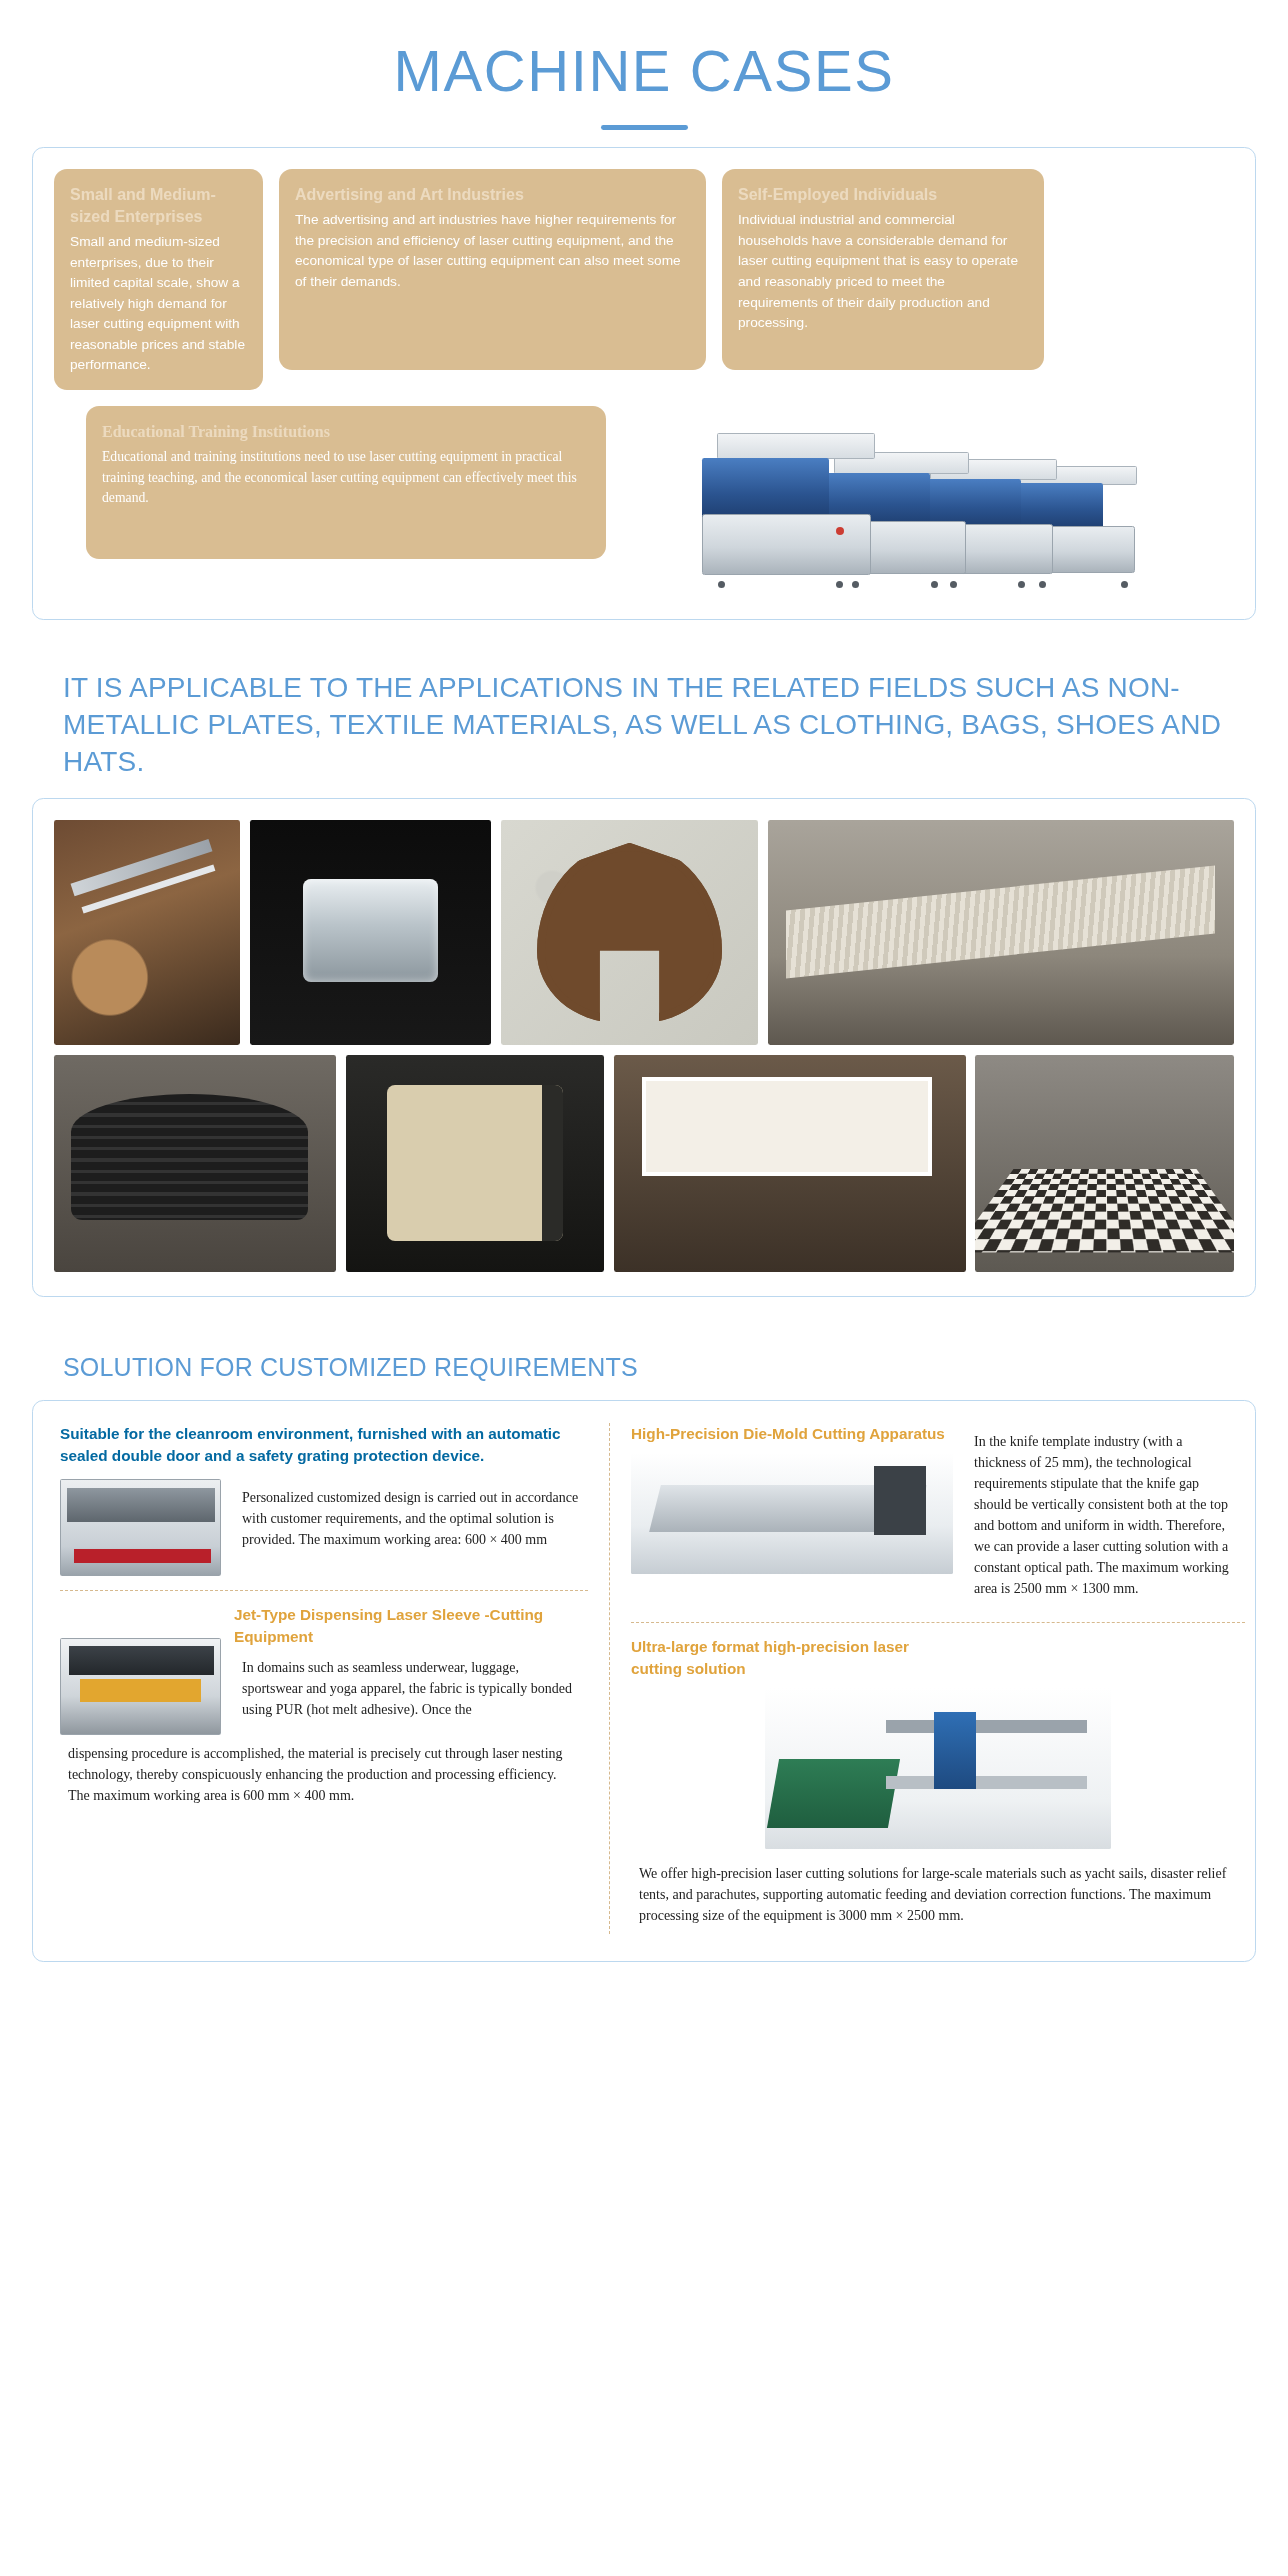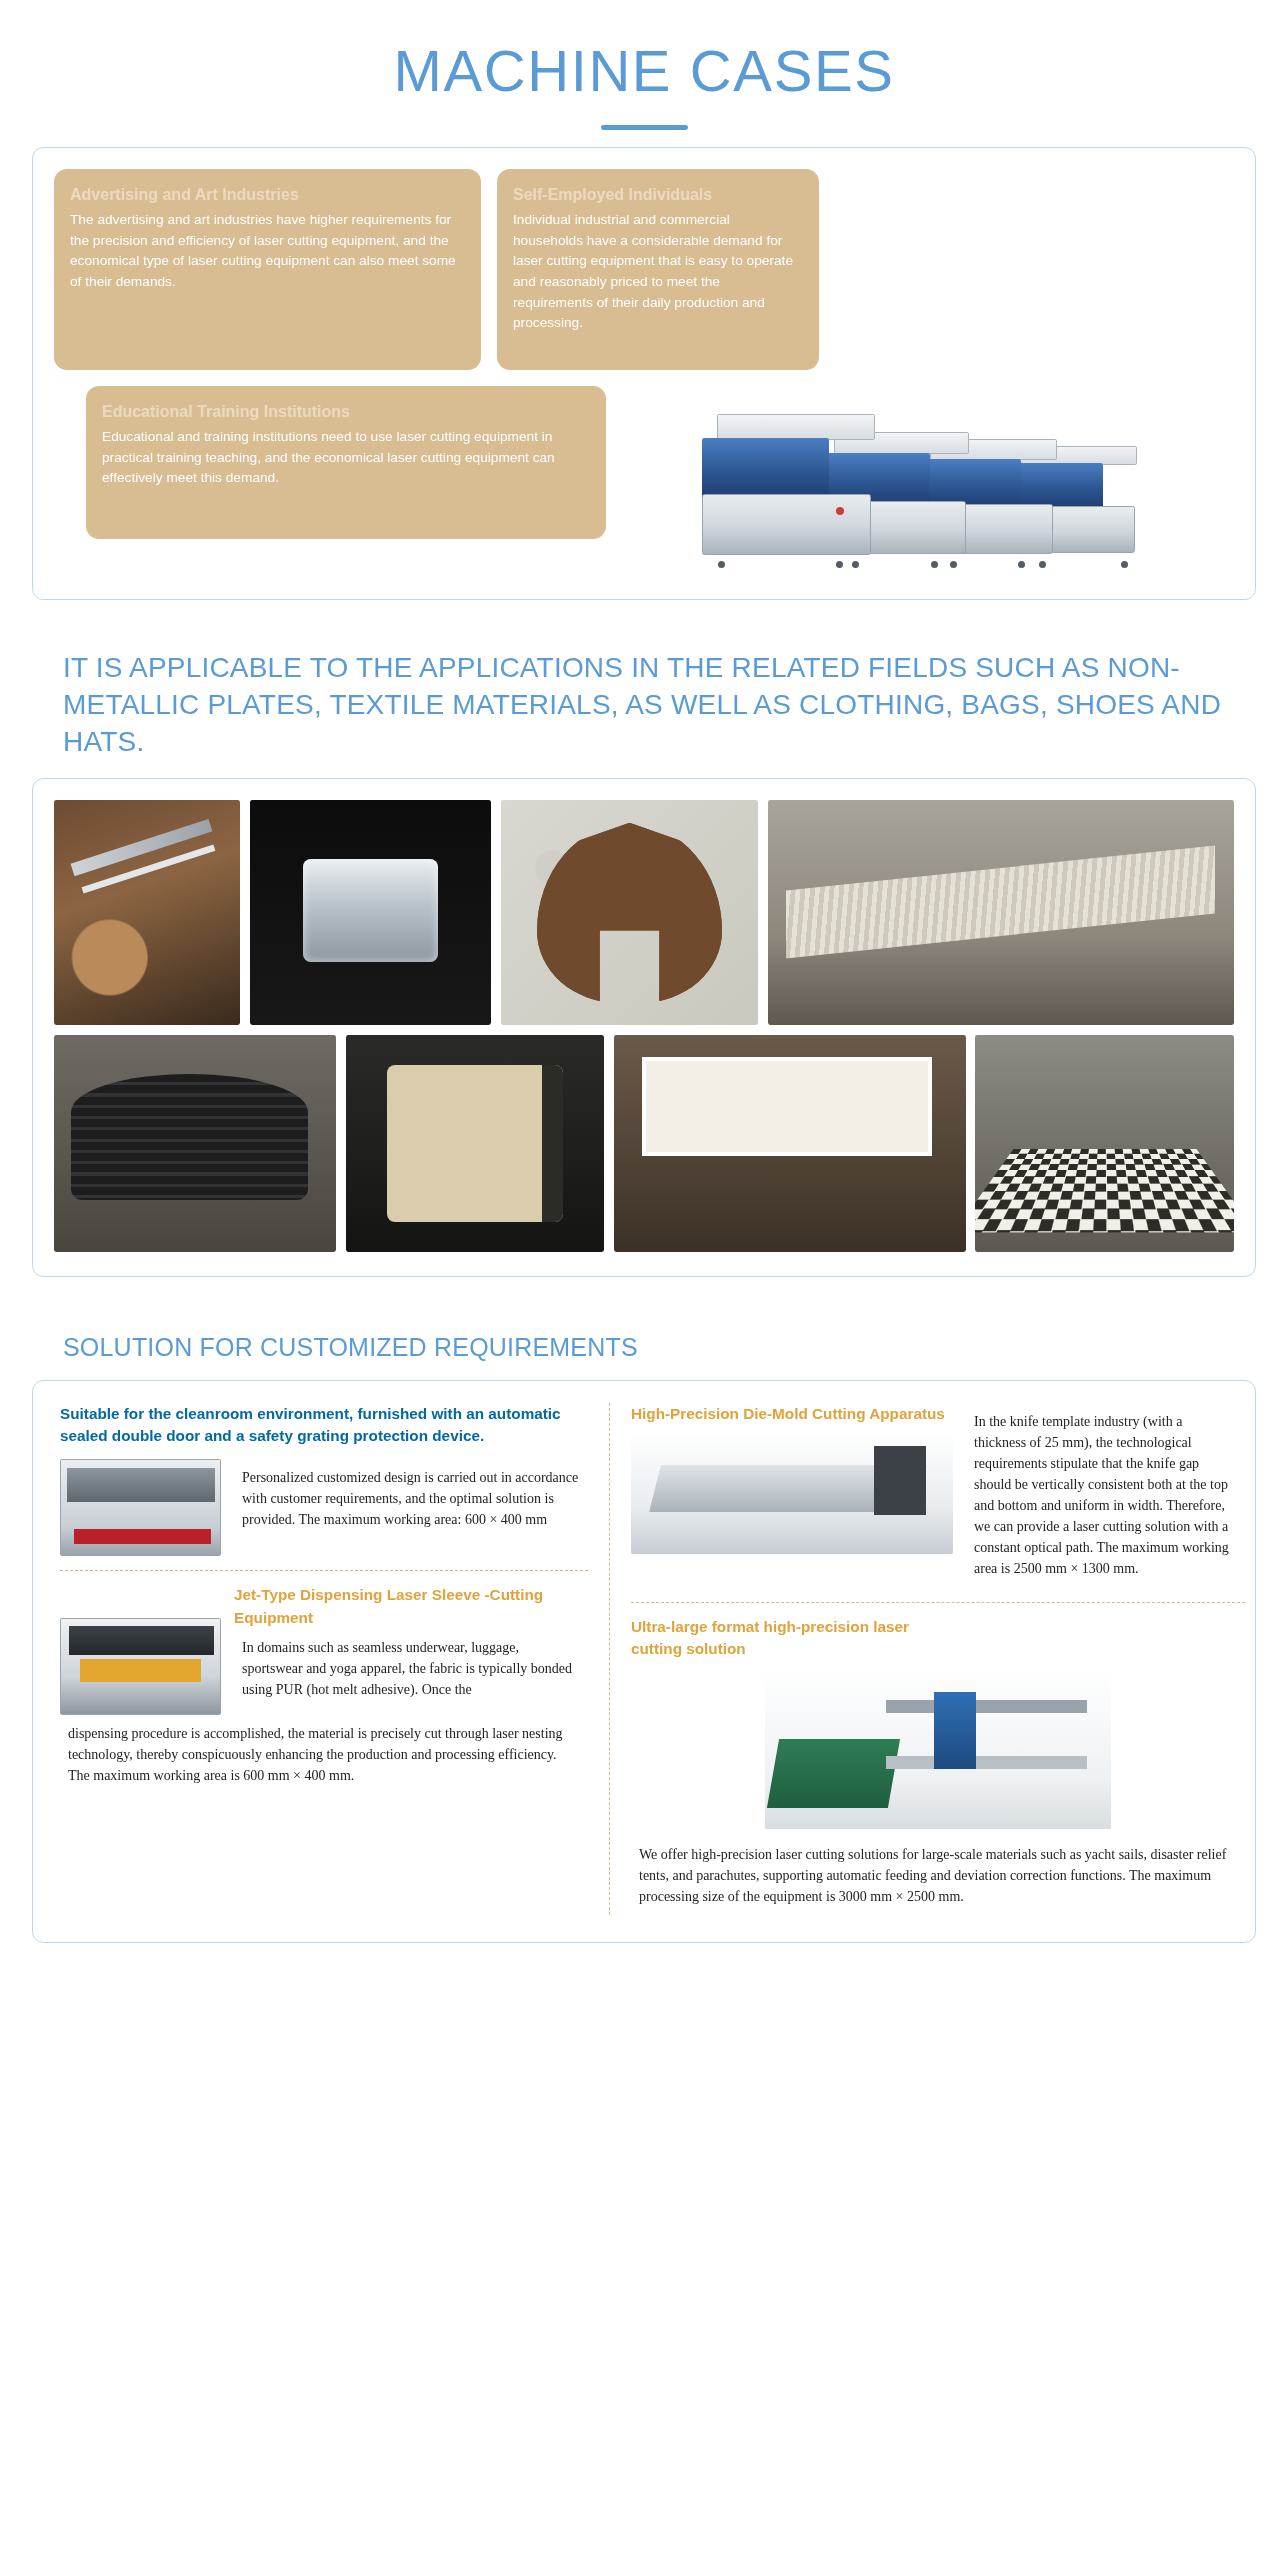--- a/index.html
+++ b/index.html
@@ -87,20 +87,21 @@
     line-height: 1.5;
     margin: 0;
   }
   .card-1 { width: 209px; min-height: 201px; }
   .card-2 { width: 322px; min-height: 201px; }
   .card-3 { width: 427px; min-height: 201px; }
   .card-4 {
     width: 520px;
     min-height: 153px;
     margin: 16px 0 0 32px;
+    font-family: Liberation Serif, serif;
   }
   .bottom-row {
     display: flex;
     align-items: flex-start;
   }
 
   
   .machines {
     position: relative;
     width: 564px;
@@ -246,20 +247,24 @@
 
 <div class="page">
 
   <h1 class="main-title">MACHINE CASES</h1>
   <div class="title-underline"></div>
 
 
   <div class="panel">
     <div class="cards-row">
 
+      <div class="tan-card card-1">
+        <p class="card-title">Small and Medium-sized Enterprises</p>
+        <p class="card-body">Small and medium-sized enterprises, due to their limited capital scale, show a relatively high demand for laser cutting equipment with reasonable prices and stable performance.</p>
+      </div>
 
       <div class="tan-card card-3">
         <p class="card-title">Advertising and Art Industries</p>
         <p class="card-body">The advertising and art industries have higher requirements for the precision and efficiency of laser cutting equipment, and the economical type of laser cutting equipment can also meet some of their demands.</p>
       </div>
 
       <div class="tan-card card-2">
         <p class="card-title">Self-Employed Individuals</p>
         <p class="card-body">Individual industrial and commercial households have a considerable demand for laser cutting equipment that is easy to operate and reasonably priced to meet the requirements of their daily production and processing.</p>
       </div>

